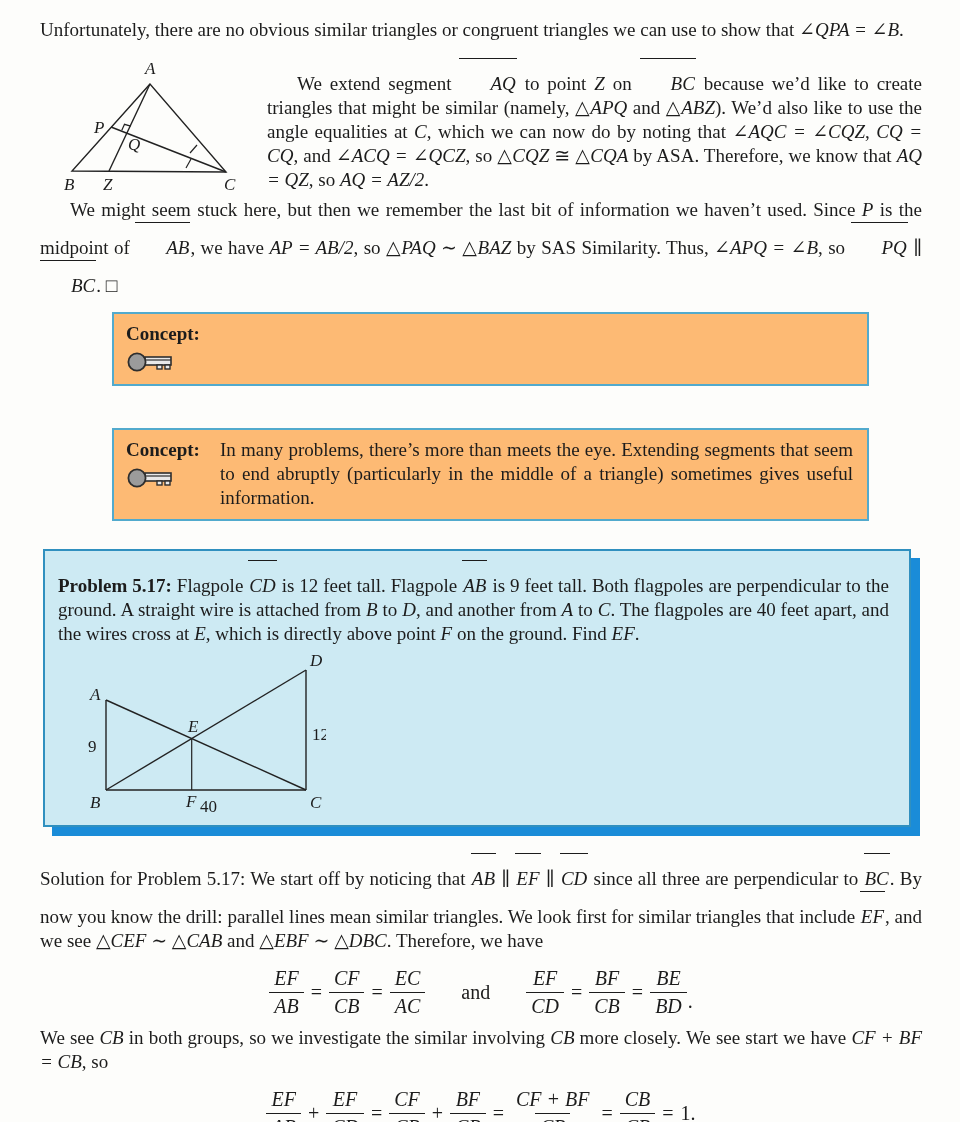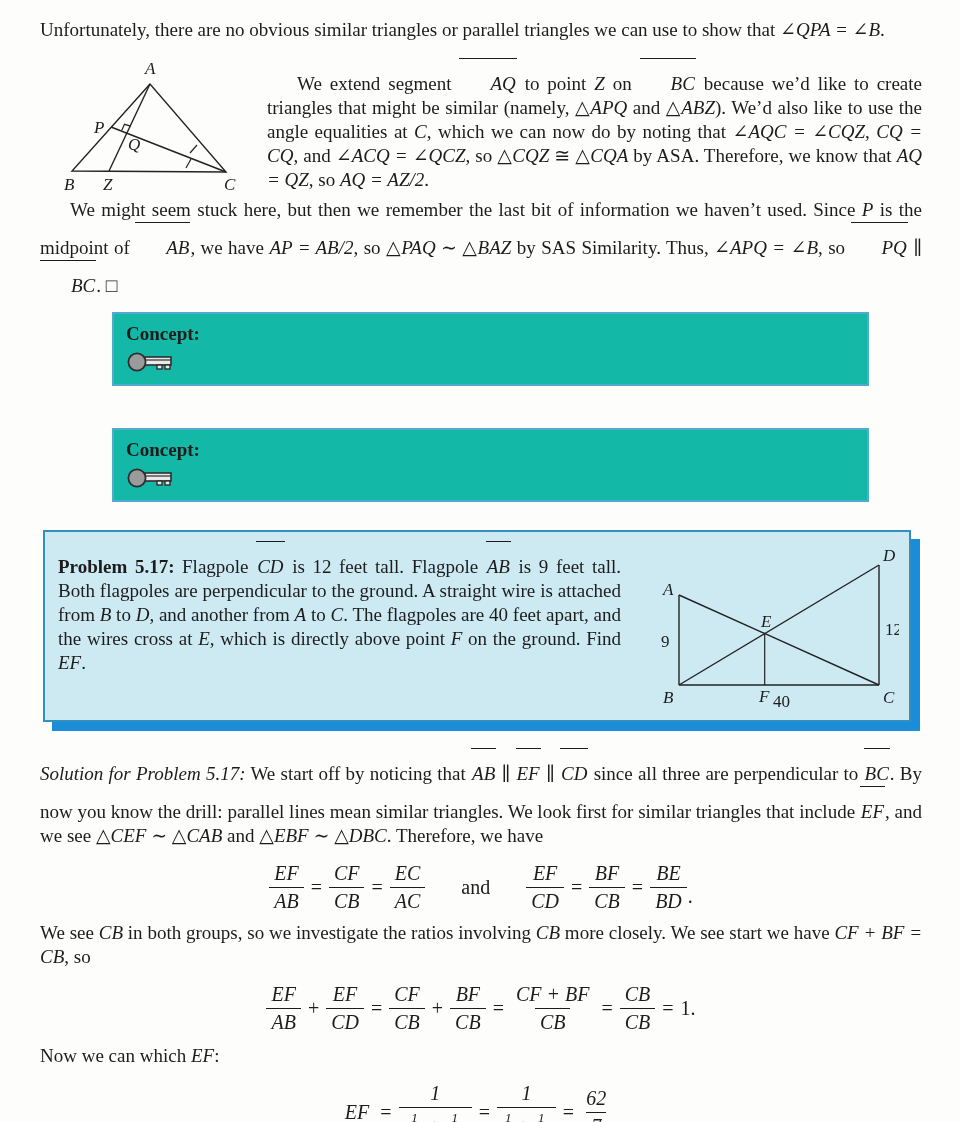--- a/index.html
+++ b/index.html
@@ -15,37 +15,37 @@
   .seg-i{font-style:italic;}
   .seg-o{font-style:italic; display:inline-block; border-top:1.4px solid #1c1c1c;
          line-height:1.05; padding:15px 1px 0;}
   
   .fig-row{display:flex; margin-top:16px;}
   .fig1{flex:none; width:215px; margin:0 10px 0 2px;}
   .p2{flex:1;}
   .p3{margin-top:0;}
   
   .concept{box-sizing:border-box; width:757px; margin:14px 0 0 72px;
-    background:#14b8a6; border:2px solid #52aacd; padding:8px 14px 9px 12px;
+    background:#fdba74; border:2px solid #52aacd; padding:8px 14px 9px 12px;
     display:flex; gap:0;}
   .concept.second{margin-top:42px;}
   .concept .side{flex:none; width:94px;}
   .concept .clabel{font-weight:bold;}
   .key-svg{display:block; margin-top:3px;}
   .concept .ctext{flex:1; text-align:justify;}
   
   .problem{box-sizing:border-box; width:868px; margin:28px 0 0 3px;
     background:#cdeaf3; border:2px solid #3090bf; box-shadow:9px 9px 0 0 #1a8cd8;
-    padding:9px 10px 10px 13px; display:flex;}
+    padding:9px 10px 10px 13px; display:flex;flex-direction:column;}
   .problem .ptext{flex:1; padding-right:10px; text-align:justify;}
   .plabel{font-weight:bold;}
   .fig2{flex:none; width:268px; margin-top:4px;}
   
   .solution{margin-top:26px;}
-  .sol-lead{font-style:italic;}
+  .sol-lead{}
   
   .eqrow{display:flex; justify-content:center; align-items:center;
          margin:14px 0 8px; font-size:20px; line-height:1.15;}
   .frac{display:inline-flex; flex-direction:column; align-items:center;
         font-style:italic; line-height:1.15;}
   .frac .n{padding:0 5px 2px;}
   .frac .d{border-top:1.4px solid #1c1c1c; padding:2px 5px 0;}
   .op{margin:0 7px;}
   .and-sep{margin:0 36px; font-style:normal;}
   .eq-period{align-self:flex-end; margin:0 0 5px 1px;}
@@ -65,21 +65,21 @@
   .fig-thin{stroke:#222; stroke-width:1.2; fill:none;}
   .fig-label{font-family:"Liberation Serif","DejaVu Serif",serif; font-style:italic;
              font-size:17px; fill:#1c1c1c;}
   .fig-num{font-family:"Liberation Serif","DejaVu Serif",serif; font-size:17px; fill:#1c1c1c;}
 </style>
 </head>
 <body>
 
 <div class="page">
 
-  <p><span class="seg-r">Unfortunately, there are no obvious similar triangles or parallel triangles we can use to show that </span><span class="seg-i">∠QPA = ∠B</span><span class="seg-r">.</span></p>
+  <p><span class="seg-r">Unfortunately, there are no obvious similar triangles or congruent triangles we can use to show that </span><span class="seg-i">∠QPA = ∠B</span><span class="seg-r">.</span></p>
 
   <div class="fig-row">
     <svg class="fig1" viewBox="0 0 215 140" width="215" height="140">
       <polygon class="fig-line" points="108,26 30,113 184,114"></polygon>
       <line class="fig-line" x1="108" y1="26" x2="67" y2="113"></line>
       <line class="fig-line" x1="184" y1="114" x2="69" y2="69"></line>
       <polyline class="fig-thin" points="88.7,68.1 82.5,66.3 79.8,72.2"></polyline>
       <line class="fig-thin" x1="148" y1="95" x2="155" y2="87"></line>
       <line class="fig-thin" x1="144" y1="110" x2="149" y2="101"></line>
       <text class="fig-label" x="103" y="16">A</text>
@@ -111,20 +111,21 @@
     <div class="side">
       <span class="clabel">Concept:</span>
       <svg class="key-svg" width="52" height="26" viewBox="0 0 52 26">
         <rect x="19" y="8" width="26" height="8" fill="#e9e9e9" stroke="#2e2e2e" stroke-width="1.6"></rect>
         <line x1="19" y1="11" x2="45" y2="11" stroke="#2e2e2e" stroke-width="1.2"></line>
         <rect x="31" y="16" width="5" height="4" fill="#e9e9e9" stroke="#2e2e2e" stroke-width="1.4"></rect>
         <rect x="39" y="16" width="5" height="4" fill="#e9e9e9" stroke="#2e2e2e" stroke-width="1.4"></rect>
         <circle cx="11" cy="13" r="8.6" fill="#9b9b9b" stroke="#2e2e2e" stroke-width="1.8"></circle>
       </svg>
     </div>
+    <p class="ctext"><span class="seg-r">In many problems, there’s more than meets the eye. Extending segments that seem to end abruptly (particularly in the middle of a triangle) sometimes gives useful information.</span></p>
   </div>
 
   <div class="problem">
     <p class="ptext"><b class="plabel">Problem 5.17:</b><span><span class="seg-r">  Flagpole </span><span class="seg-o">CD</span><span class="seg-r"> is 12 feet tall. Flagpole </span><span class="seg-o">AB</span><span class="seg-r"> is 9 feet tall. Both flagpoles are perpendicular to the ground. A straight wire is attached from </span><span class="seg-i">B</span><span class="seg-r"> to </span><span class="seg-i">D</span><span class="seg-r">, and another from </span><span class="seg-i">A</span><span class="seg-r"> to </span><span class="seg-i">C</span><span class="seg-r">. The flagpoles are 40 feet apart, and the wires cross at </span><span class="seg-i">E</span><span class="seg-r">, which is directly above point </span><span class="seg-i">F</span><span class="seg-r"> on the ground. Find </span><span class="seg-i">EF</span><span class="seg-r">.</span></span></p>
     <svg class="fig2" viewBox="0 0 268 165" width="268" height="165">
       <line class="fig-line" x1="48" y1="140" x2="248" y2="140"></line>
       <line class="fig-line" x1="48" y1="140" x2="48" y2="50"></line>
       <line class="fig-line" x1="248" y1="140" x2="248" y2="20"></line>
       <line class="fig-line" x1="48" y1="50" x2="248" y2="140"></line>
       <line class="fig-line" x1="48" y1="140" x2="248" y2="20"></line>
@@ -169,21 +170,21 @@
         <span class="d">CB</span>
       </span>
     <span class="op">=</span>
     <span class="frac">
         <span class="n">BE</span>
         <span class="d">BD</span>
       </span>
     <span class="eq-period">.</span>
   </div>
 
-  <p class="para-cb"><span class="seg-r">We see </span><span class="seg-i">CB</span><span class="seg-r"> in both groups, so we investigate the ratios involving </span><span class="seg-i">CB</span><span class="seg-r"> more closely. We see start we have </span><span class="seg-i">CF + BF = CB</span><span class="seg-r">, so</span></p>
+  <p class="para-cb"><span class="seg-r">We see </span><span class="seg-i">CB</span><span class="seg-r"> in both groups, so we investigate the similar involving </span><span class="seg-i">CB</span><span class="seg-r"> more closely. We see start we have </span><span class="seg-i">CF + BF = CB</span><span class="seg-r">, so</span></p>
 
   <div class="eqrow">
     <span class="frac">
         <span class="n">EF</span>
         <span class="d">AB</span>
       </span>
     <span class="op">+</span>
     <span class="frac">
         <span class="n">EF</span>
         <span class="d">CD</span>

